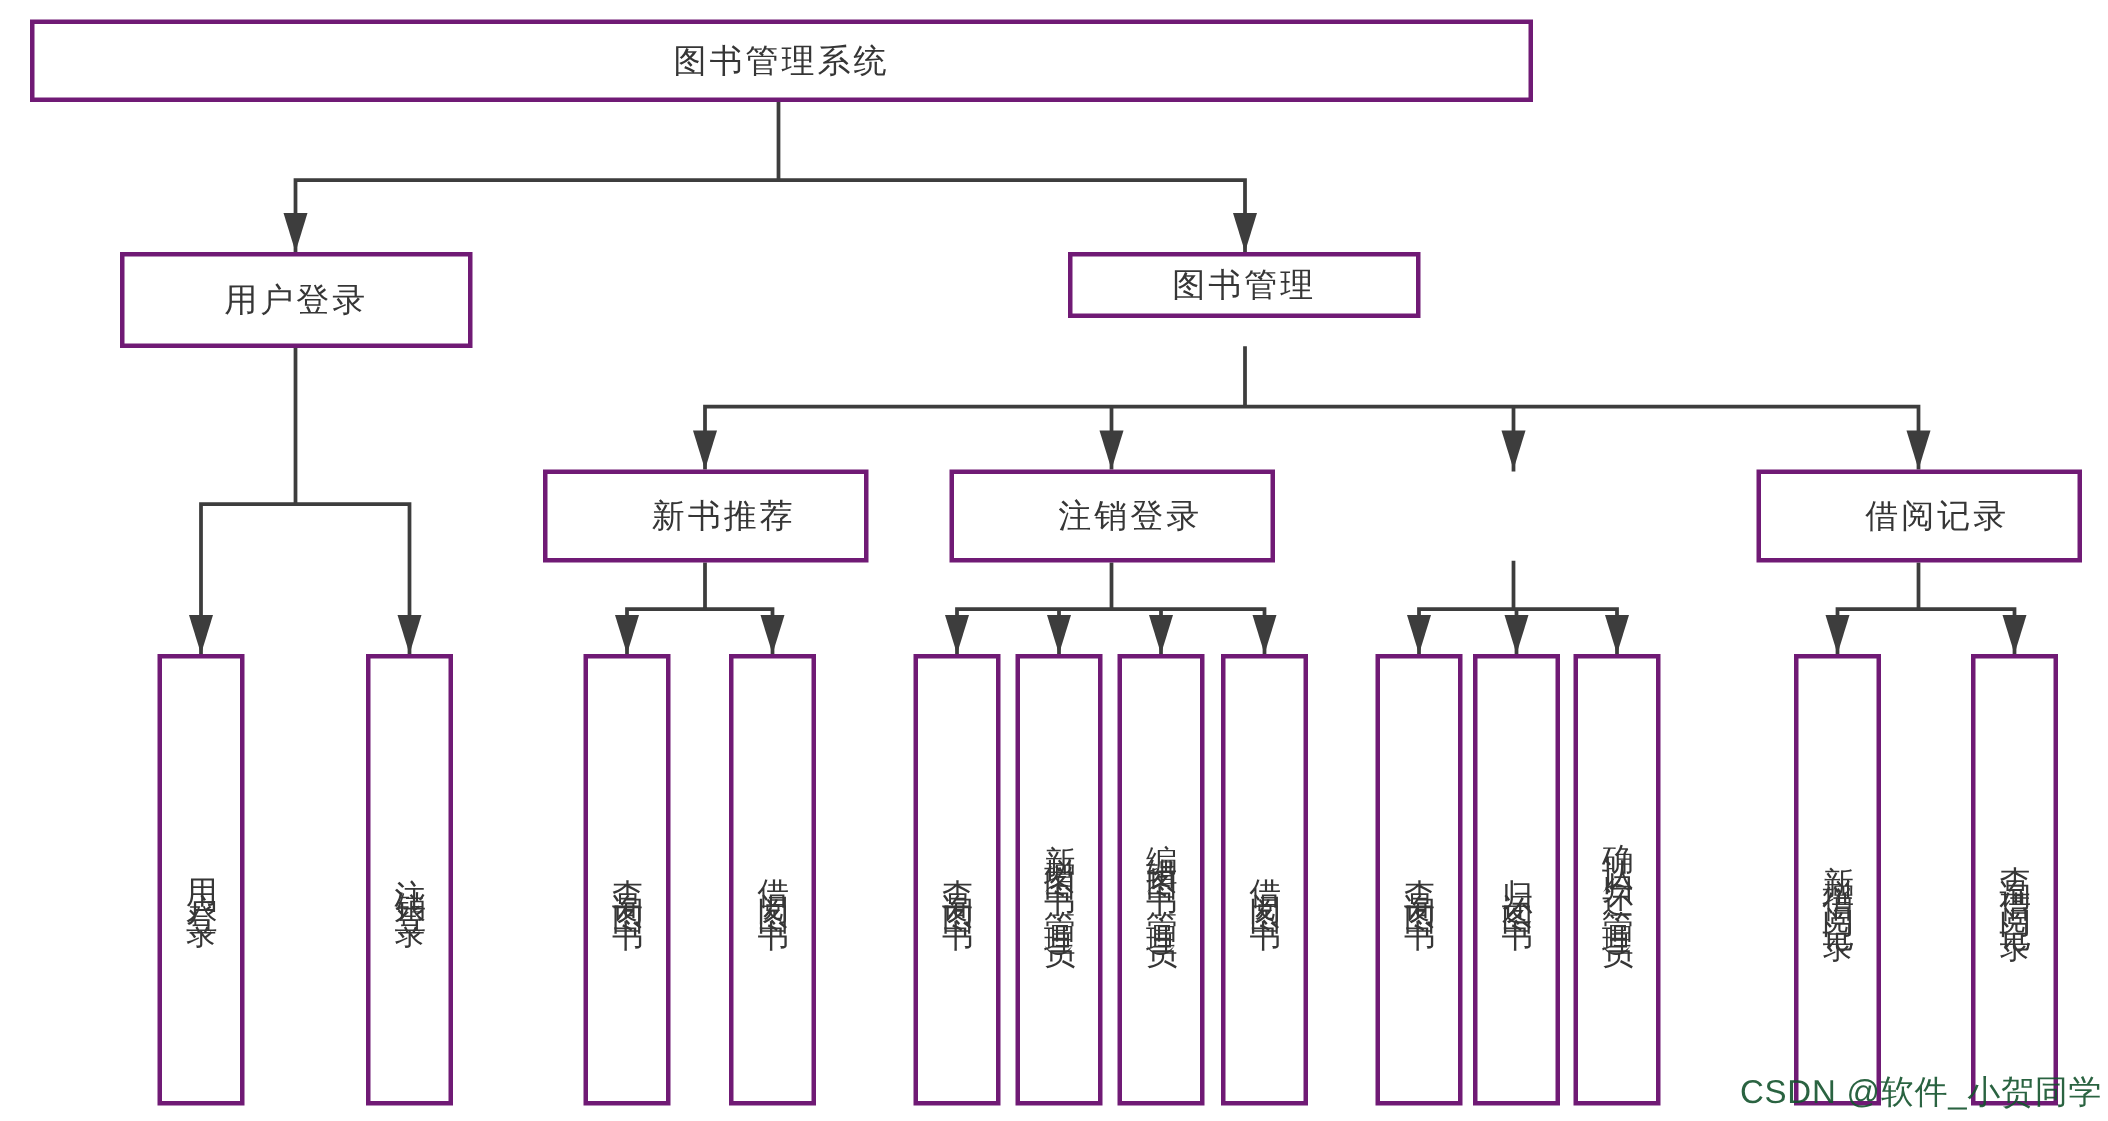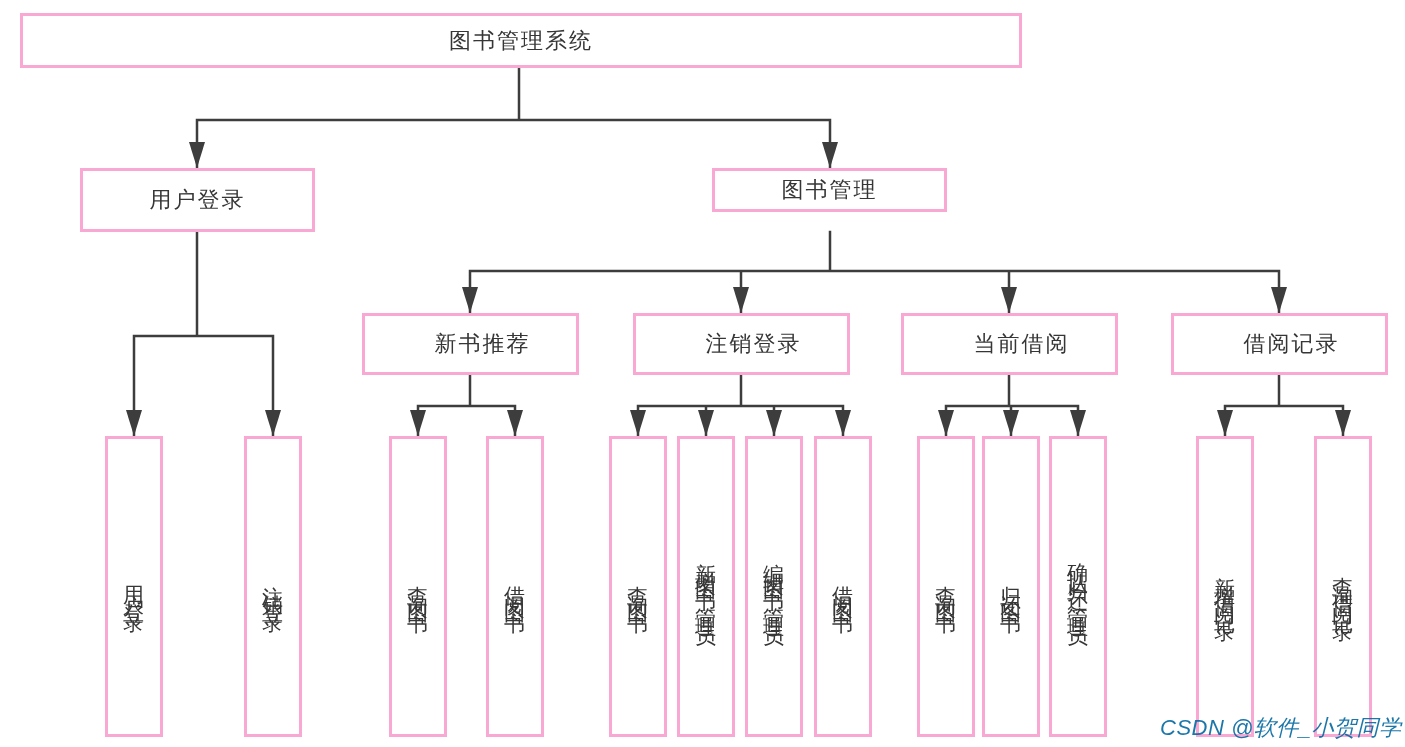--- a/index.html
+++ b/index.html
@@ -13,21 +13,21 @@
   }
   .connectors {
     position: absolute;
     left: 0; top: 0;
     width: 1405px; height: 747px;
     pointer-events: none;
   }
   .node {
     position: absolute;
     box-sizing: border-box;
-    border: 3px solid #f9a8d4;
+    border: 3px solid #701a75;
     background: #ffffff;
     display: flex;
     align-items: center;
     justify-content: center;
     color: #363636;
   }
   .node.h span {
     font-size: 22px;
     letter-spacing: 2px;
     white-space: nowrap;
@@ -55,26 +55,25 @@
   .p-u1 { left: 105px; }  .p-u2 { left: 244px; }
   .p-n1 { left: 389px; }  .p-n2 { left: 486px; }
   .p-b1 { left: 609px; }  .p-b2 { left: 677px; }  .p-b3 { left: 745px; }  .p-b4 { left: 814px; }
   .p-c1 { left: 917px; }  .p-c2 { left: 982px; }  .p-c3 { left: 1049px; }
   .p-r1 { left: 1196px; } .p-r2 { left: 1314px; }
   .watermark {
     position: absolute;
     left: 1160px;
     top: 713px;
     font-size: 22px;
-    color: #0369a1;
+    color: #14532d;
     opacity: 0.9;
     z-index: 5;
     white-space: nowrap;
     letter-spacing: 0.5px;
-    font-style: italic;
   }
 </style>
 </head>
 <body>
 
 <div class="stage">
 
   <svg class="connectors" viewBox="0 0 1405 747" xmlns="http://www.w3.org/2000/svg">
     <g stroke="#3d3d3d" stroke-width="2.5" fill="none" stroke-linecap="square">
 
@@ -125,23 +124,20 @@
   <div class="node h n-mgmt">
     <span>图书管理</span>
   </div>
 
   <div class="node h n-l3 n-nb">
     <span>新书推荐</span>
   </div>
   <div class="node h n-l3 n-bb">
     <span>注销登录</span>
   </div>
-  <div class="node h n-l3 n-cb">
-    <span>当前借阅</span>
-  </div>
   <div class="node h n-l3 n-br">
     <span>借阅记录</span>
   </div>
 
   <div class="node v leaf p-u1">
     <span>用户登录</span>
   </div>
   <div class="node v leaf p-u2">
     <span>注销登录</span>
   </div>

